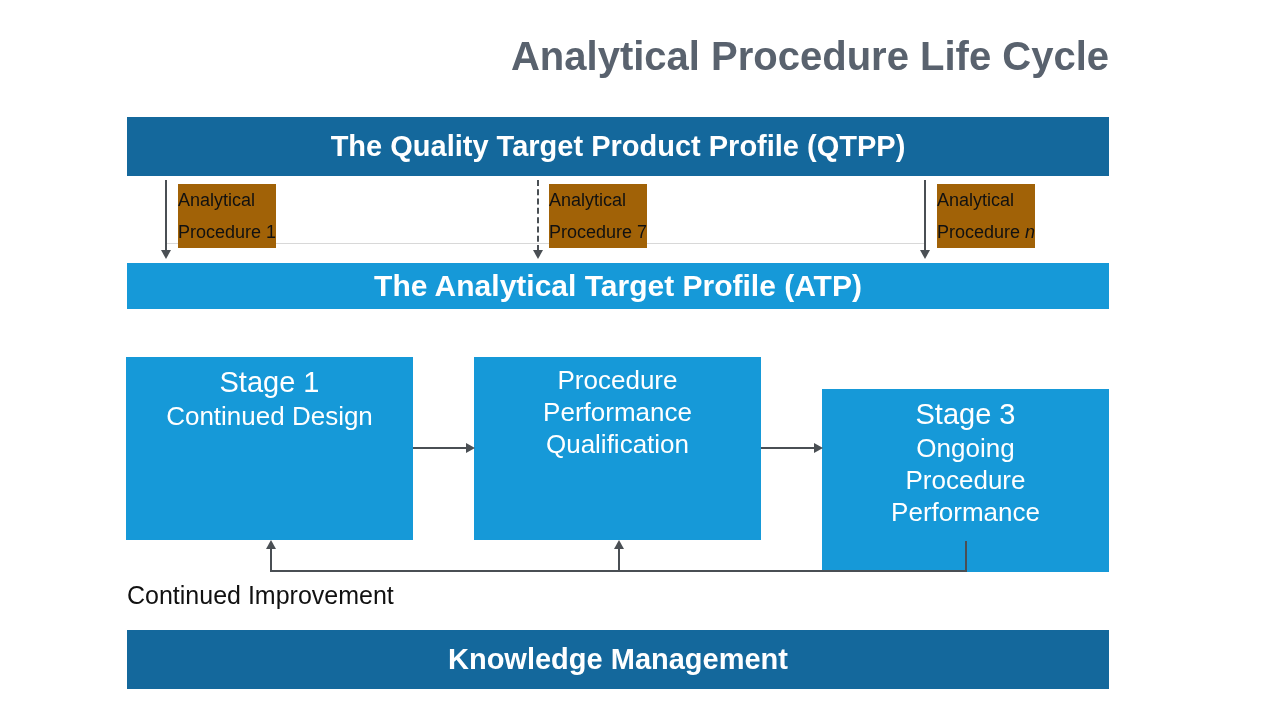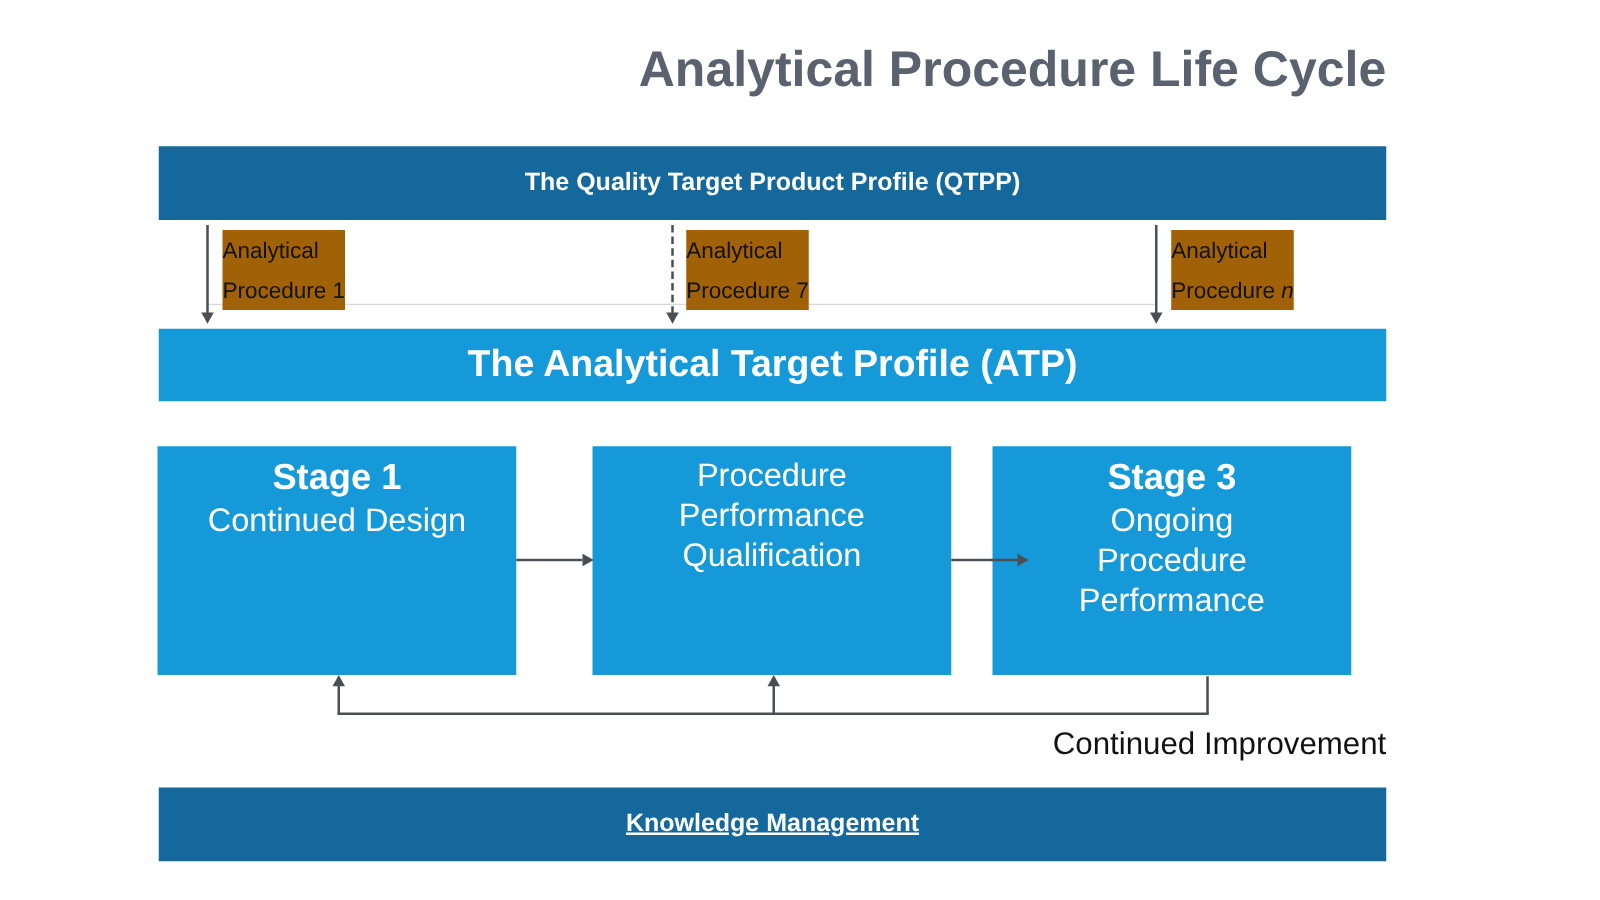--- a/index.html
+++ b/index.html
@@ -22,25 +22,25 @@
 
   .page-title {
     position: absolute; left: 127px; width: 982px; top: 34px;
     text-align: right; font-size: 40px; font-weight: bold;
     color: var(--title-gray); white-space: nowrap;
   }
 
   .banner {
     position: absolute; left: 127px; width: 982px;
     display: flex; align-items: center; justify-content: center;
-    color: #ffffff; font-weight: bold; font-size: 20px; white-space: nowrap;
+    color: #ffffff; font-weight: bold; font-size: 29px; white-space: nowrap;
   }
   .banner-qtpp { top: 117px; height: 59px; background: var(--dark-blue); }
-  .banner-atp  { top: 263px; height: 58px; background: var(--bright-blue); font-size: 30px; }
-  .banner-km   { top: 630px; height: 59px; background: var(--dark-blue); text-decoration: underline; }
+  .banner-atp  { top: 263px; height: 46px; background: var(--bright-blue); font-size: 30px; }
+  .banner-km   { top: 630px; height: 59px; background: var(--dark-blue); }
 
   .faint-line {
     position: absolute; left: 166px; top: 243px; width: 759px; height: 1px;
     background: var(--faint-line);
   }
 
   .proc-arrow { position: absolute; top: 180px; width: 2px; height: 80px; }
   .proc-arrow .shaft {
     position: absolute; left: 0; top: 0; height: 71px; width: 0;
     border-left: 2px solid var(--line);
@@ -64,22 +64,22 @@
   .proc-label-2 { left: 549px; }
   .proc-label-3 { left: 937px; }
 
   .stage {
     position: absolute; top: 357px; width: 287px; height: 183px;
     background: var(--bright-blue); color: #ffffff; text-align: center;
     padding-top: 7px;
   }
   .stage-1 { left: 126px; }
   .stage-2 { left: 474px; }
-  .stage-3 { left: 794px; }
-  .stage-heading { font-size: 29px; font-weight: bold; line-height: 36px; }
+  .stage-3 { left: 822px; margin-top: 32px; }
+  .stage-heading { font-size: 29px; font-weight: normal; line-height: 36px; }
   .stage-line { font-size: 26px; line-height: 32px; }
 
   .connector { position: absolute; top: 447px; height: 2px; background: var(--line); }
   .connector-1 { left: 413px; width: 53px; }
   .connector-2 { left: 761px; width: 53px; }
   .connector .head {
     position: absolute; right: -9px; top: -4px; width: 0; height: 0;
     border-top: 5px solid transparent; border-bottom: 5px solid transparent;
     border-left: 9px solid var(--line);
   }
@@ -97,21 +97,21 @@
   .fb-up .head {
     position: absolute; left: -4px; top: 0; width: 0; height: 0;
     border-left: 5px solid transparent; border-right: 5px solid transparent;
     border-bottom: 9px solid var(--line);
   }
   .fb-up-1 { left: 270px; }
   .fb-up-2 { left: 618px; }
 
   .feedback-label {
     position: absolute; left: 127px; width: 982px; top: 581px;
-    text-align: right; font-size: 25px; color: var(--text); white-space: nowrap;
+    text-align: left; font-size: 25px; color: var(--text); white-space: nowrap;
   }
 </style>
 </head>
 <body>
 
 <div class="slide">
 
   <div class="page-title">Analytical Procedure Life Cycle</div>
 
   <div class="banner banner-qtpp">

